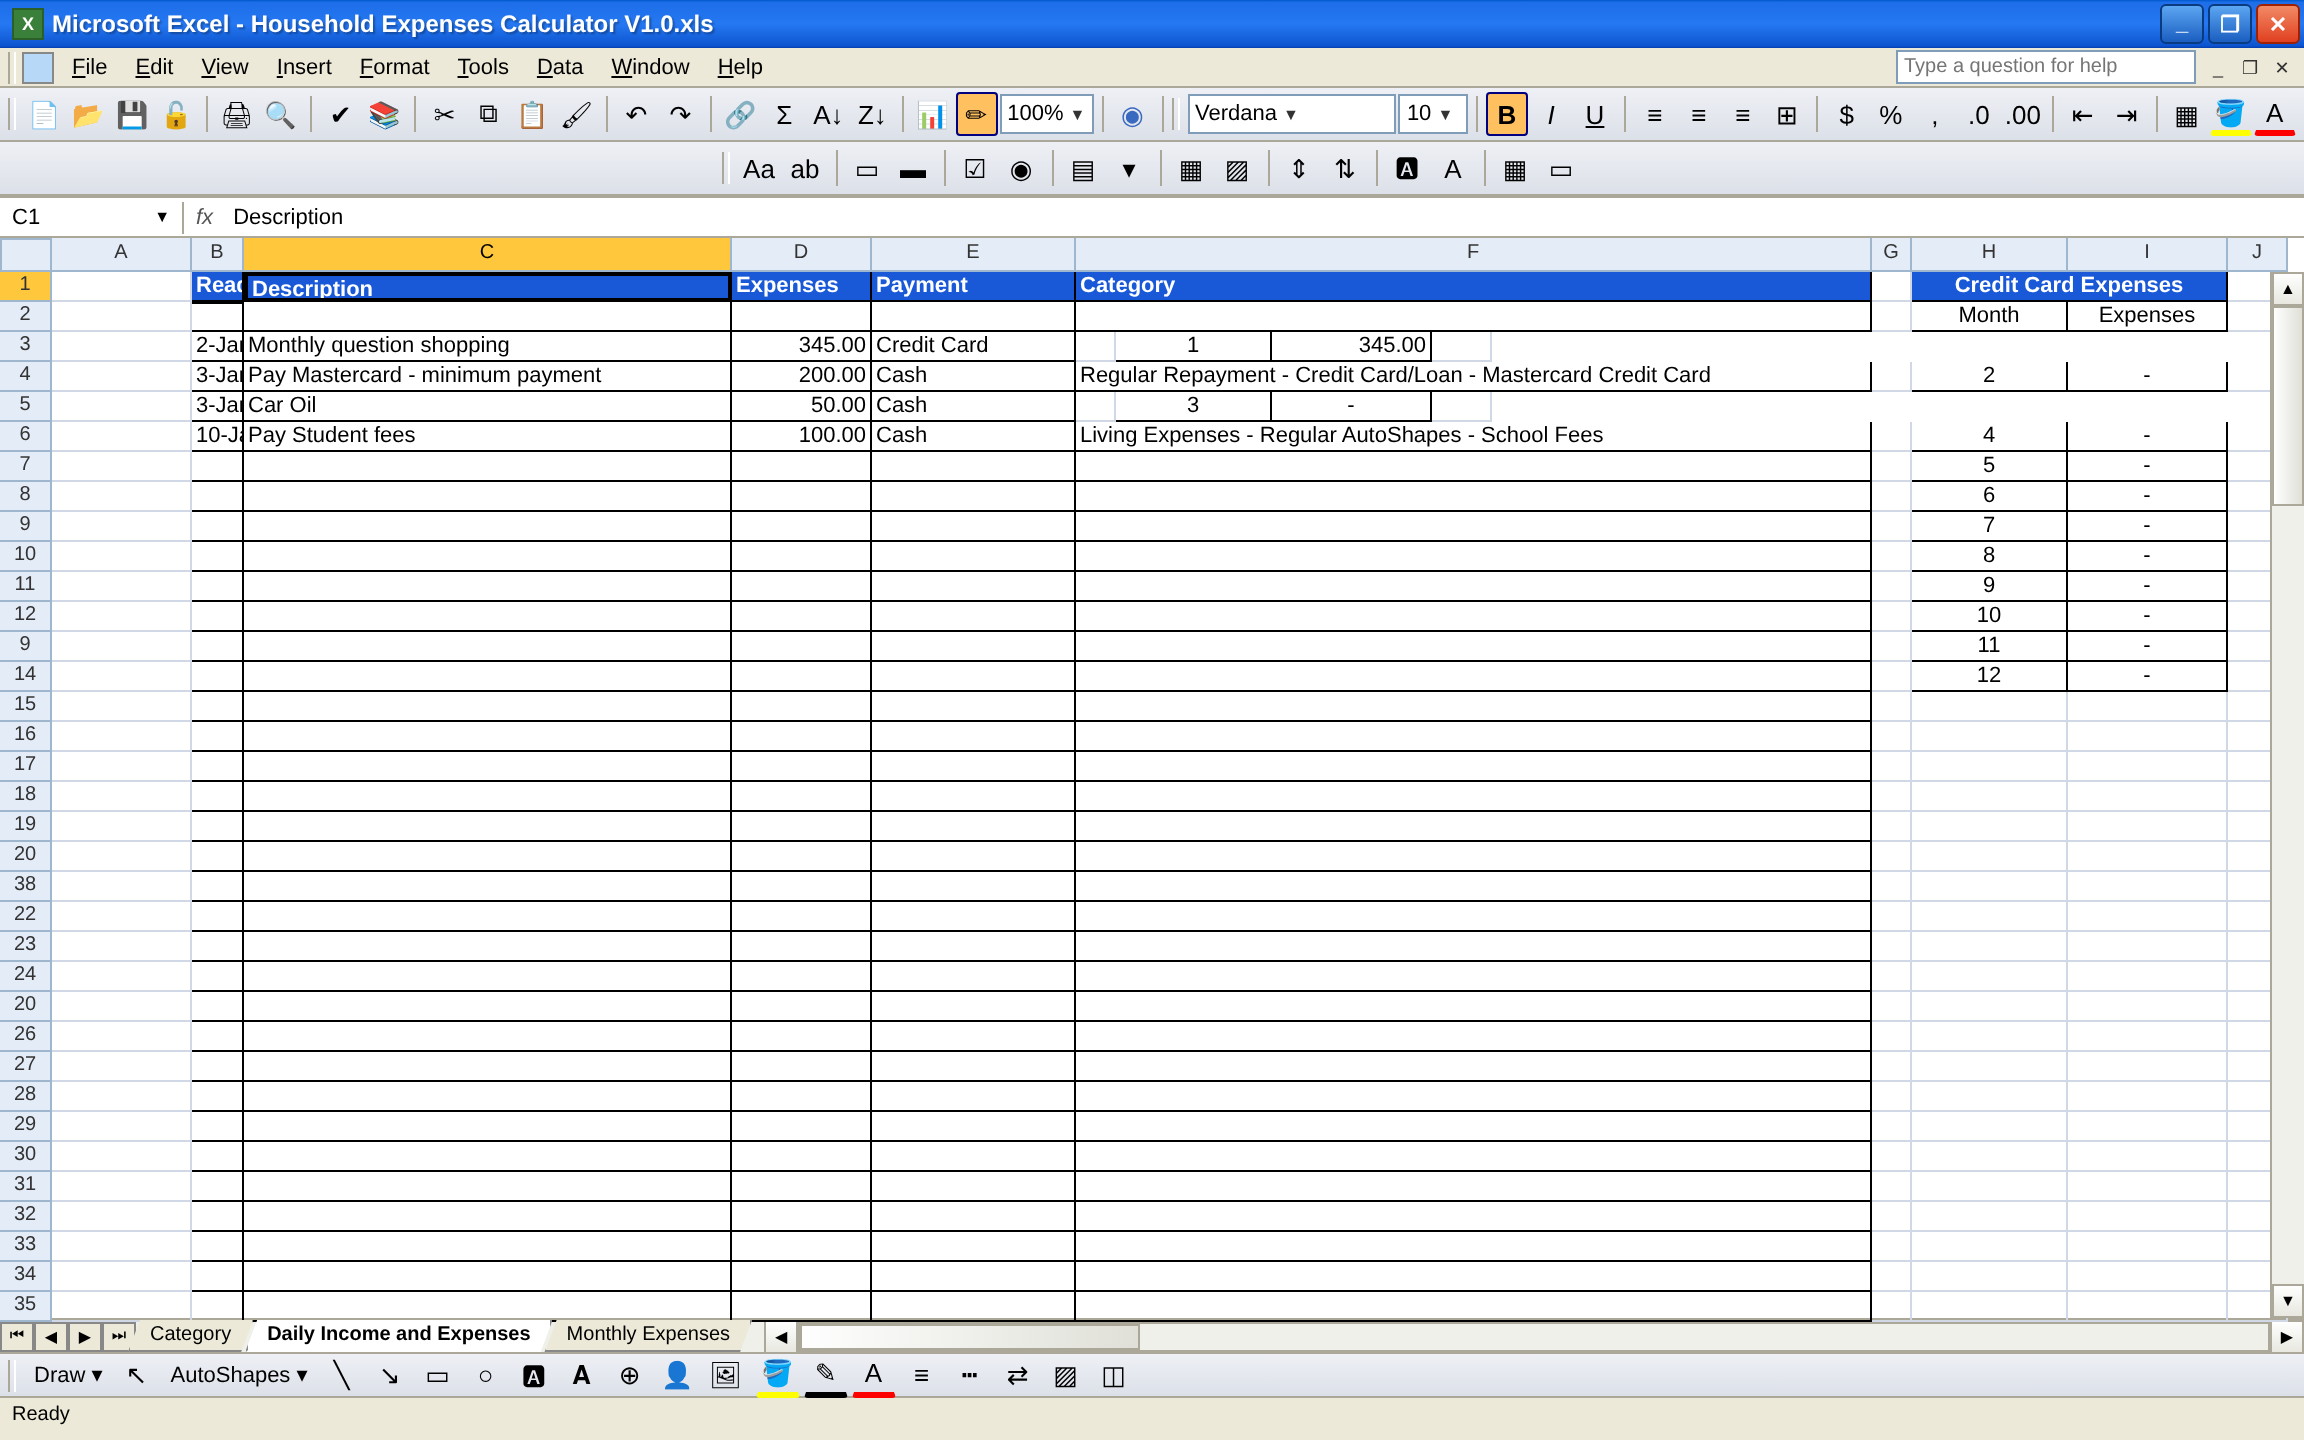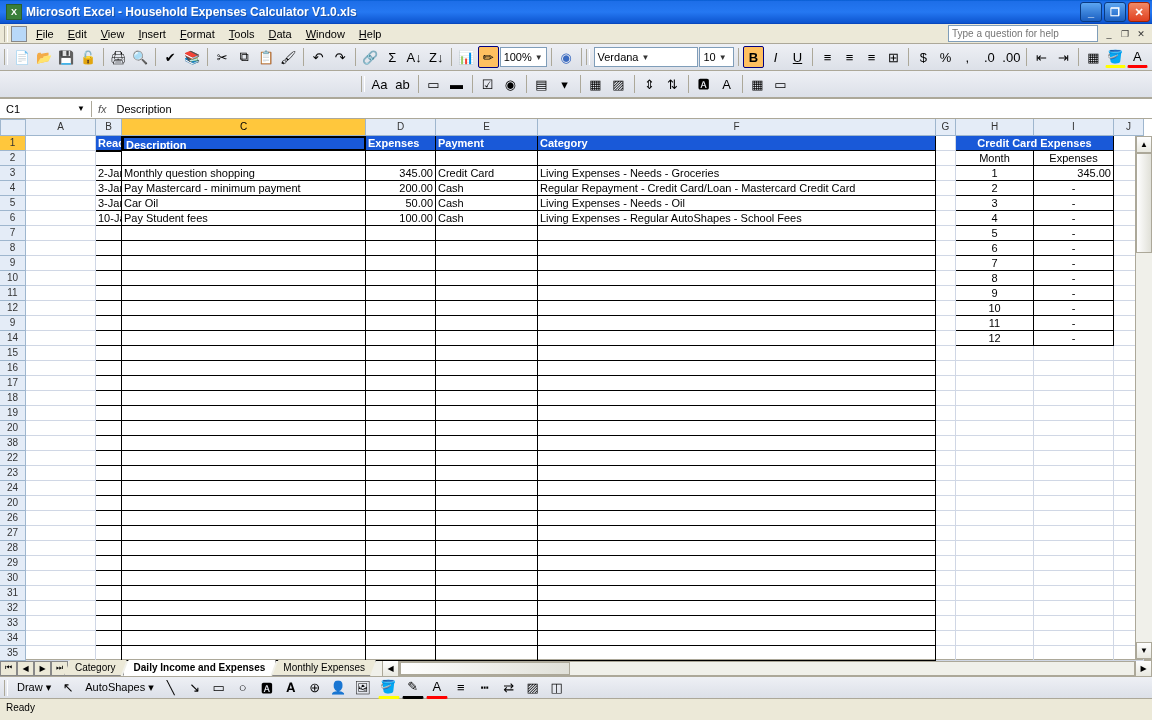--- a/index.html
+++ b/index.html
@@ -299,21 +299,20 @@
             <div class="cell data c" style="width: 78px;">Month</div>
             <div class="cell data c" style="width: 80px;">Expenses</div>
             <div class="cell" style="width: 30px; border-right: 1px solid rgb(208, 215, 229); border-bottom: 1px solid rgb(208, 215, 229);"></div>
           </div>
           <div class="grid-row">
             <div class="cell" style="width: 70px; border-right: 1px solid rgb(208, 215, 229); border-bottom: 1px solid rgb(208, 215, 229);"></div>
             <div class="cell data r" style="width: 26px;">2-Jan-09</div>
             <div class="cell data" style="width: 244px;">Monthly question shopping</div>
             <div class="cell data r" style="width: 70px;">345.00</div>
             <div class="cell data" style="width: 102px;">Credit Card</div>
-            <div class="cell data" style="width: 398px;">Living Expenses - Needs - Groceries</div>
             <div class="cell" style="width: 20px; border-right: 1px solid rgb(208, 215, 229); border-bottom: 1px solid rgb(208, 215, 229);"></div>
             <div class="cell data c" style="width: 78px;">1</div>
             <div class="cell data r" style="width: 80px;">345.00</div>
             <div class="cell" style="width: 30px; border-right: 1px solid rgb(208, 215, 229); border-bottom: 1px solid rgb(208, 215, 229);"></div>
           </div>
           <div class="grid-row">
             <div class="cell" style="width: 70px; border-right: 1px solid rgb(208, 215, 229); border-bottom: 1px solid rgb(208, 215, 229);"></div>
             <div class="cell data r" style="width: 26px;">3-Jan-09</div>
             <div class="cell data" style="width: 244px;">Pay Mastercard - minimum payment</div>
             <div class="cell data r" style="width: 70px;">200.00</div>
@@ -323,21 +322,20 @@
             <div class="cell data c" style="width: 78px;">2</div>
             <div class="cell data c" style="width: 80px;">-</div>
             <div class="cell" style="width: 30px; border-right: 1px solid rgb(208, 215, 229); border-bottom: 1px solid rgb(208, 215, 229);"></div>
           </div>
           <div class="grid-row">
             <div class="cell" style="width: 70px; border-right: 1px solid rgb(208, 215, 229); border-bottom: 1px solid rgb(208, 215, 229);"></div>
             <div class="cell data r" style="width: 26px;">3-Jan-09</div>
             <div class="cell data" style="width: 244px;">Car Oil</div>
             <div class="cell data r" style="width: 70px;">50.00</div>
             <div class="cell data" style="width: 102px;">Cash</div>
-            <div class="cell data" style="width: 398px;">Living Expenses - Needs - Oil</div>
             <div class="cell" style="width: 20px; border-right: 1px solid rgb(208, 215, 229); border-bottom: 1px solid rgb(208, 215, 229);"></div>
             <div class="cell data c" style="width: 78px;">3</div>
             <div class="cell data c" style="width: 80px;">-</div>
             <div class="cell" style="width: 30px; border-right: 1px solid rgb(208, 215, 229); border-bottom: 1px solid rgb(208, 215, 229);"></div>
           </div>
           <div class="grid-row">
             <div class="cell" style="width: 70px; border-right: 1px solid rgb(208, 215, 229); border-bottom: 1px solid rgb(208, 215, 229);"></div>
             <div class="cell data r" style="width: 26px;">10-Jan-09</div>
             <div class="cell data" style="width: 244px;">Pay Student fees</div>
             <div class="cell data r" style="width: 70px;">100.00</div>

